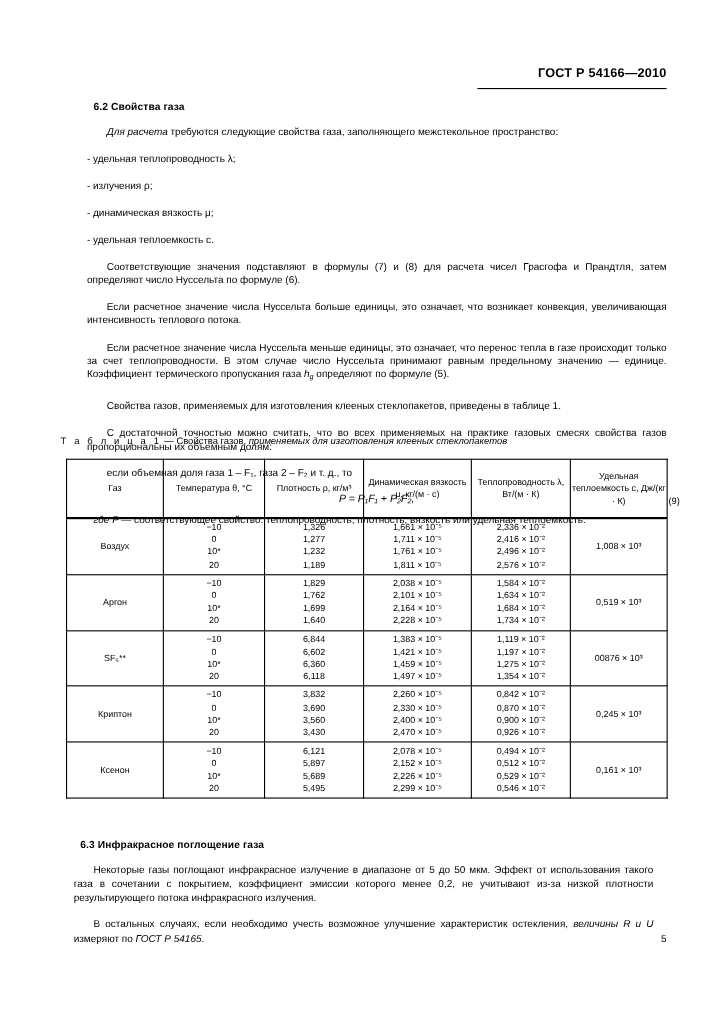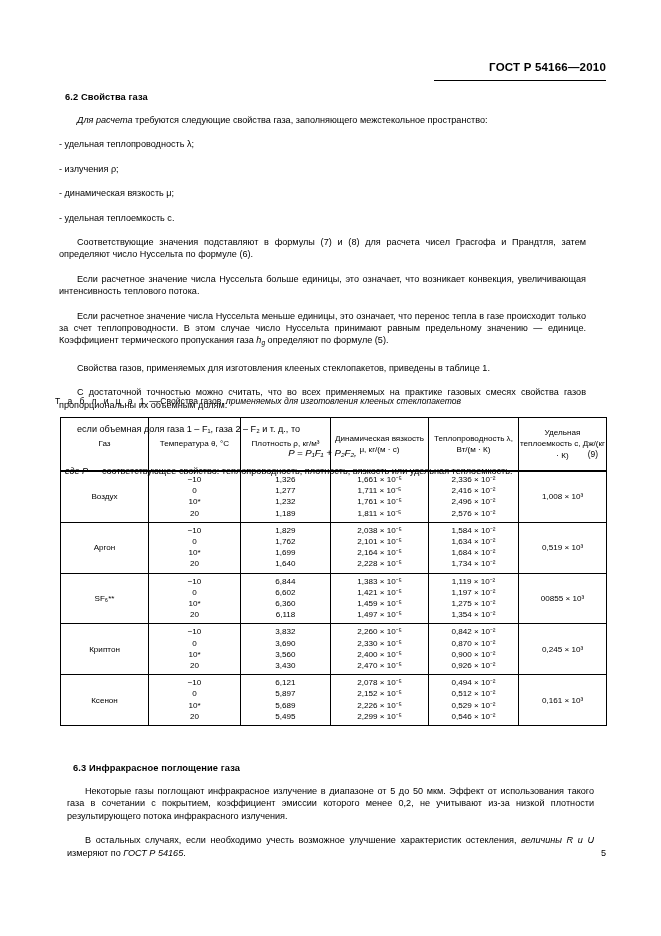--- a/index.html
+++ b/index.html
@@ -33,21 +33,21 @@
     position: absolute;
     right: 55px;
     top: 61px;
     font-size: 11.5px;
     font-weight: bold;
     letter-spacing: 0.2px;
     white-space: nowrap;
   }
   .content {
     position: absolute;
-    left: 47px;
+    left: 67px;
     top: 92px;
     width: 551px;
   }
   h2.section {
     font-size: 9.3px;
     font-weight: bold;
     margin: 0 0 9px 0;
     padding-left: 18px;
     letter-spacing: 0.1px;
   }
@@ -293,21 +293,21 @@
           <span>1,421 × 10⁻⁵</span>
           <span>1,459 × 10⁻⁵</span>
           <span>1,497 × 10⁻⁵</span>
         </td>
         <td class="stack">
           <span>1,119 × 10⁻²</span>
           <span>1,197 × 10⁻²</span>
           <span>1,275 × 10⁻²</span>
           <span>1,354 × 10⁻²</span>
         </td>
-        <td>00855 × 10³</td>
+        <td>00876 × 10³</td>
       </tr>
       <tr>
         <td class="gasname">Криптон</td>
         <td class="stack">
           <span>−10</span>
           <span>0</span>
           <span>10*</span>
           <span>20</span>
         </td>
         <td class="stack">

